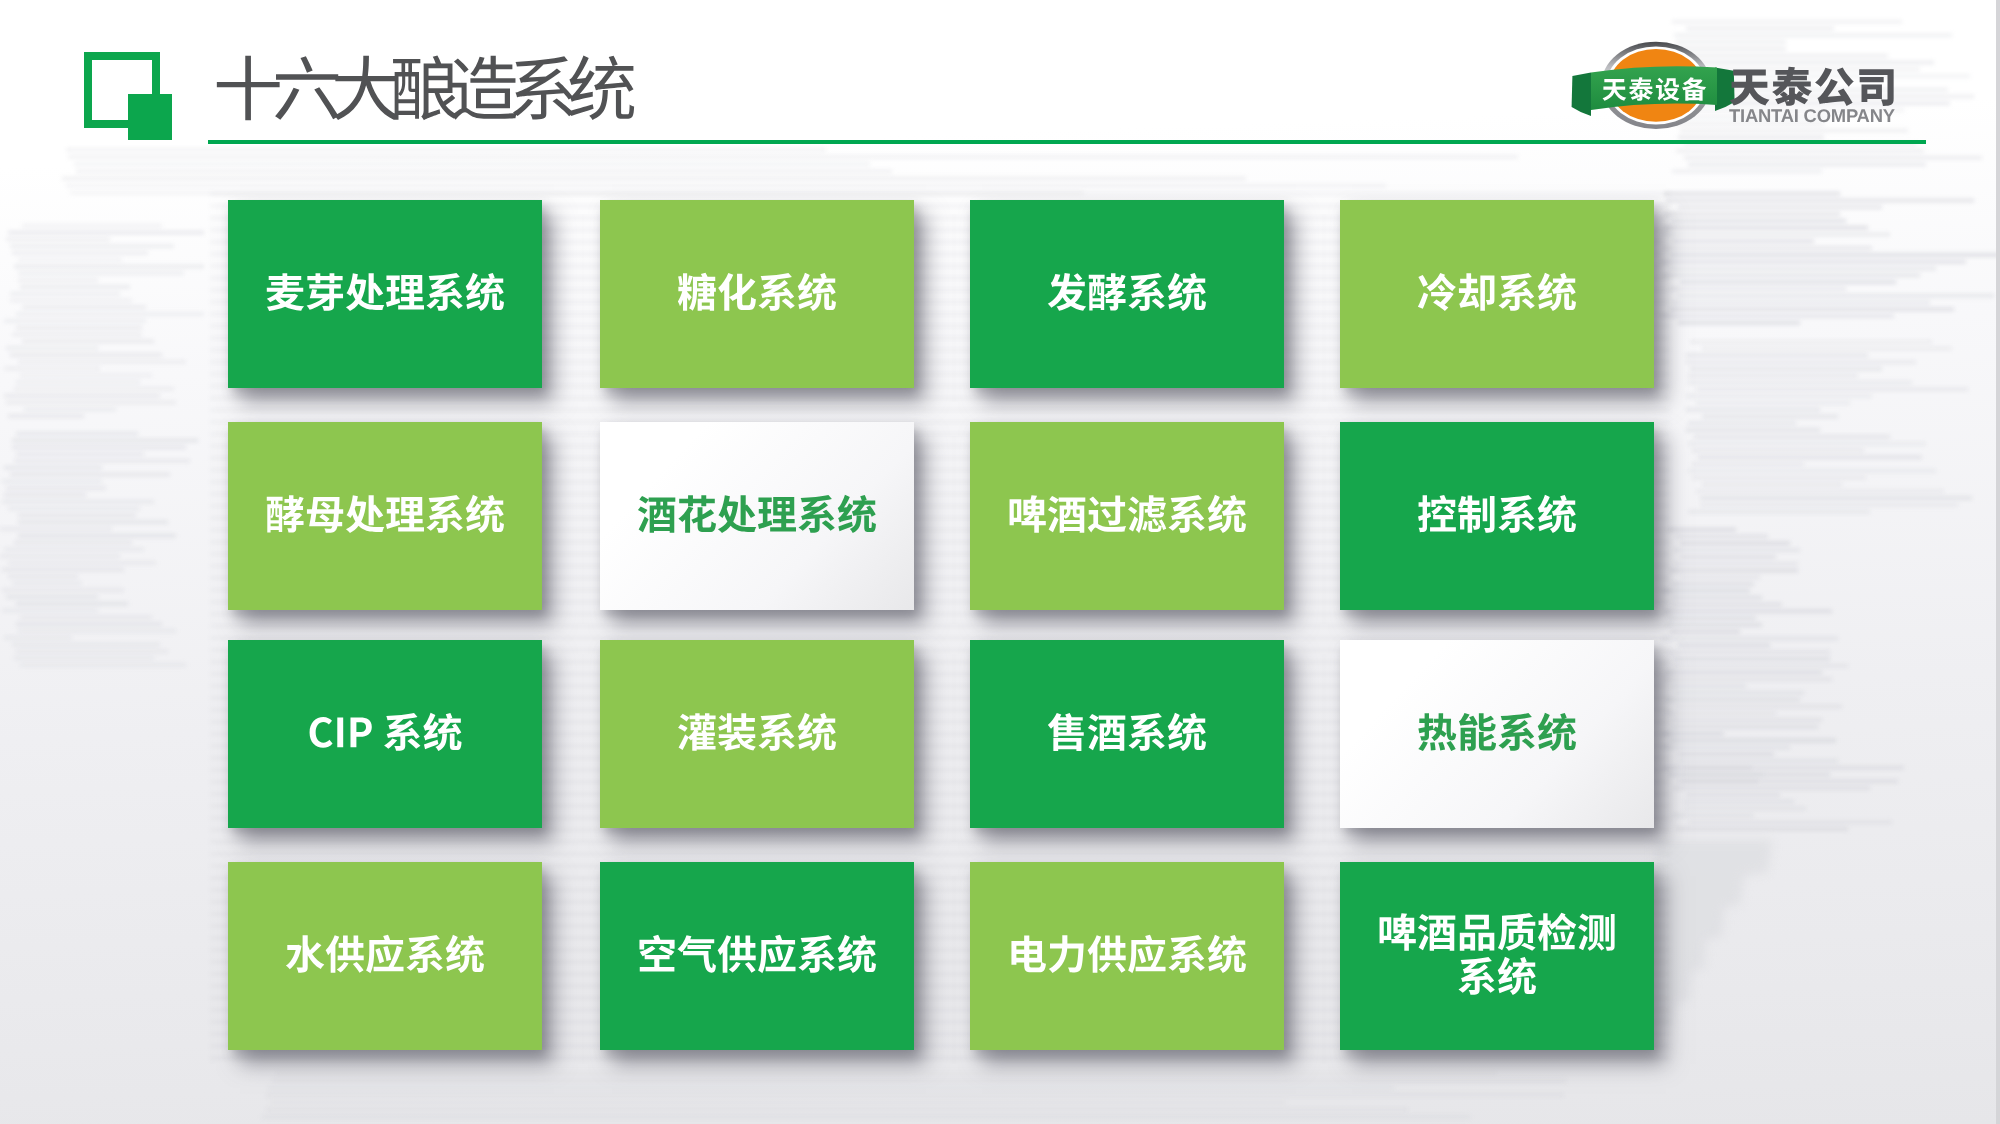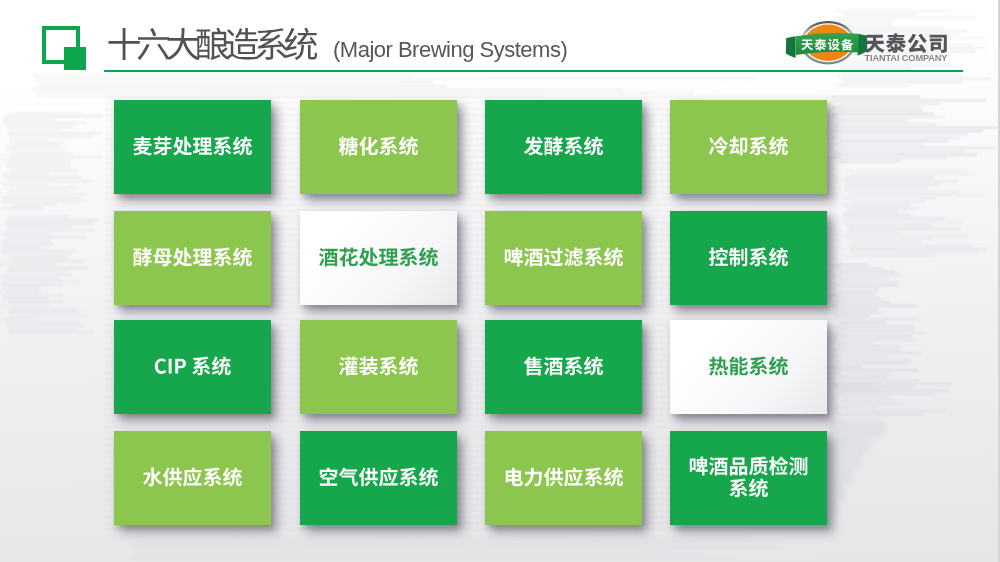--- a/index.html
+++ b/index.html
@@ -212,21 +212,20 @@
       <rect x="135" y="550.4" width="508" height="1.7" fill="#C9CAD2" opacity="0.21"></rect>
       <rect x="133" y="554.0" width="571" height="1.7" fill="#C9CAD2" opacity="0.26"></rect>
       <rect x="131" y="557.6" width="604" height="1.7" fill="#C9CAD2" opacity="0.27"></rect>
     </svg>
   <div class="tex" style="left:105px;top:96px;width:730px;height:436px;opacity:.42"></div>
   <div style="position:absolute;left:42px;top:26px;width:38px;height:38px;border:4px solid #0CA64D;box-sizing:border-box;background:#fff"></div>
   <div style="position:absolute;left:64px;top:47px;width:22px;height:23px;background:#0CA64D;"></div>
   <svg width="560" height="55" viewBox="0 0 560 55" style="position:absolute;left:100px;top:18px">
       <path transform="translate(6.5,39.3) scale(0.035,-0.035)" fill="#515254" d="M461 839V466H55V389H461V-80H542V389H952V466H542V839Z M900 575V498H1789V575ZM1151 382C1085 236 983 79 887 -22C908 -34 945 -60 962 -74C1055 34 1160 200 1234 356ZM1447 357C1541 221 1662 38 1716 -68L1794 -25C1734 81 1611 259 1518 390ZM1250 810C1284 742 1324 651 1343 597L1424 629C1403 681 1361 770 1327 835Z M2147 839C2146 760 2147 659 2132 553H1748V476H2119C2079 286 1979 92 1729 -16C1750 -32 1774 -59 1786 -78C2030 34 2138 226 2187 419C2265 191 2394 14 2588 -78C2601 -56 2625 -25 2644 -8C2450 73 2319 255 2249 476H2628V553H2212C2226 658 2227 758 2228 839Z M3352 490V375H3079V490ZM3352 555H3079V662H3352ZM3012 -82C3029 -68 3058 -55 3249 15C3244 30 3239 58 3238 77L3079 24V309H3166C3216 143 3311 8 3445 -59C3455 -41 3477 -14 3493 -1C3427 28 3370 75 3324 135C3369 164 3421 201 3461 237L3414 284C3382 254 3333 216 3289 186C3267 224 3248 265 3233 309H3421V729H3260C3247 764 3226 811 3206 846L3139 827C3155 798 3171 761 3182 729H3009V55C3009 10 2990 -16 2975 -28C2987 -39 3006 -67 3012 -82ZM2650 161H2887V56H2650ZM2650 219V290C2660 283 2673 271 2679 264C2734 319 2746 400 2746 459V545H2791V382C2791 332 2803 322 2843 322C2849 322 2878 322 2885 322H2887V219ZM2572 795V734H2693V608H2595V-72H2650V-5H2887V-59H2943V608H2843V734H2962V795ZM2745 608V734H2791V608ZM2650 299V545H2702V460C2702 410 2695 349 2650 299ZM2834 545H2887V369H2876C2870 369 2851 369 2846 369C2836 369 2834 370 2834 382Z M3442 760C3497 711 3563 643 3593 598L3652 643C3620 688 3553 754 3498 800ZM3828 310H4168V155H3828ZM3757 374V92H4243V374ZM3966 840V714H3842C3856 745 3869 778 3879 811L3809 827C3781 734 3734 641 3676 580C3694 572 3725 555 3739 544C3764 573 3788 609 3810 649H3966V520H3677V456H4321V520H4040V649H4277V714H4040V840ZM3623 456H3419V386H3551V87C3510 70 3463 35 3419 -7L3466 -73C3516 -16 3565 32 3599 32C3619 32 3649 6 3686 -16C3750 -53 3834 -61 3951 -61C4055 -61 4233 -56 4321 -51C4322 -30 4334 6 4343 26C4237 13 4070 7 3952 7C3845 7 3759 11 3699 47C3663 67 3643 85 3623 93Z M4501 224C4448 152 4365 78 4285 30C4305 19 4336 -6 4351 -20C4427 34 4516 116 4576 197ZM4851 190C4934 126 5037 34 5087 -22L5151 23C5097 80 4994 168 4910 229ZM4879 444C4905 420 4933 392 4960 363L4520 334C4670 408 4823 500 4971 612L4913 660C4863 619 4808 580 4755 543L4510 531C4582 582 4655 646 4722 716C4852 729 4975 747 5070 770L5018 833C4856 792 4565 765 4322 753C4330 736 4339 706 4341 688C4429 692 4523 698 4616 706C4551 638 4477 578 4451 561C4421 539 4397 524 4377 521C4385 502 4396 469 4398 454C4419 462 4450 466 4653 478C4568 425 4495 385 4460 369C4398 338 4353 319 4321 315C4330 295 4341 260 4344 245C4372 256 4411 261 4686 282V20C4686 9 4683 5 4666 4C4650 3 4595 3 4535 6C4547 -15 4560 -47 4564 -69C4637 -69 4687 -68 4720 -56C4754 -44 4762 -23 4762 19V288L5011 306C5040 273 5064 242 5081 216L5141 252C5100 313 5014 405 4937 474Z M5756 352V36C5756 -38 5773 -60 5843 -60C5857 -60 5917 -60 5931 -60C5993 -60 6011 -22 6016 114C5997 119 5967 131 5952 145C5949 24 5945 6 5923 6C5911 6 5864 6 5855 6C5833 6 5830 9 5830 36V352ZM5568 350C5562 152 5539 45 5375 -16C5392 -30 5413 -58 5422 -77C5603 -3 5634 126 5642 350ZM5100 53 5117 -21C5207 8 5325 45 5437 82L5425 147C5304 111 5181 74 5100 53ZM5653 824C5672 783 5697 729 5707 695H5465V627H5645C5600 565 5531 473 5508 451C5489 433 5464 426 5445 421C5453 405 5467 367 5470 348C5498 360 5540 365 5903 399C5919 372 5934 346 5944 326L6007 361C5977 419 5912 513 5858 583L5799 553C5821 524 5844 491 5865 458L5590 435C5635 490 5692 568 5734 627H6006V695H5718L5782 715C5770 747 5745 802 5722 842ZM5118 423C5133 430 5156 435 5276 452C5233 389 5194 340 5176 321C5144 284 5121 259 5099 255C5108 235 5120 198 5124 182C5145 195 5179 206 5427 260C5425 276 5424 305 5426 326L5237 289C5313 377 5388 484 5451 592L5384 632C5365 595 5344 557 5321 522L5198 509C5260 595 5322 704 5368 809L5292 844C5248 723 5174 594 5150 561C5128 527 5109 504 5091 500C5101 479 5113 439 5118 423Z"></path>
     </svg>
-  <div style="position:absolute;left:333px;top:38.6px;font-size:22px;line-height:22px;letter-spacing:-0.5px;color:#56575B;">(Major Brewing Systems)</div>
   <div style="position:absolute;left:104px;top:70.4px;width:859px;height:1.9px;background:#00A750;"></div>
   <svg width="250" height="75" viewBox="0 0 250 75" style="position:absolute;left:750px;top:0">
 <defs>
 <linearGradient id="ring" x1="0" y1="0" x2="0" y2="1">
  <stop offset="0" stop-color="#48494D"></stop>
           <stop offset="0.28" stop-color="#B9BABE"></stop>
  <stop offset="0.5" stop-color="#E9E9EB"></stop>
           <stop offset="0.75" stop-color="#8E8F93"></stop>
           <stop offset="1" stop-color="#83848A"></stop>
 </linearGradient>

